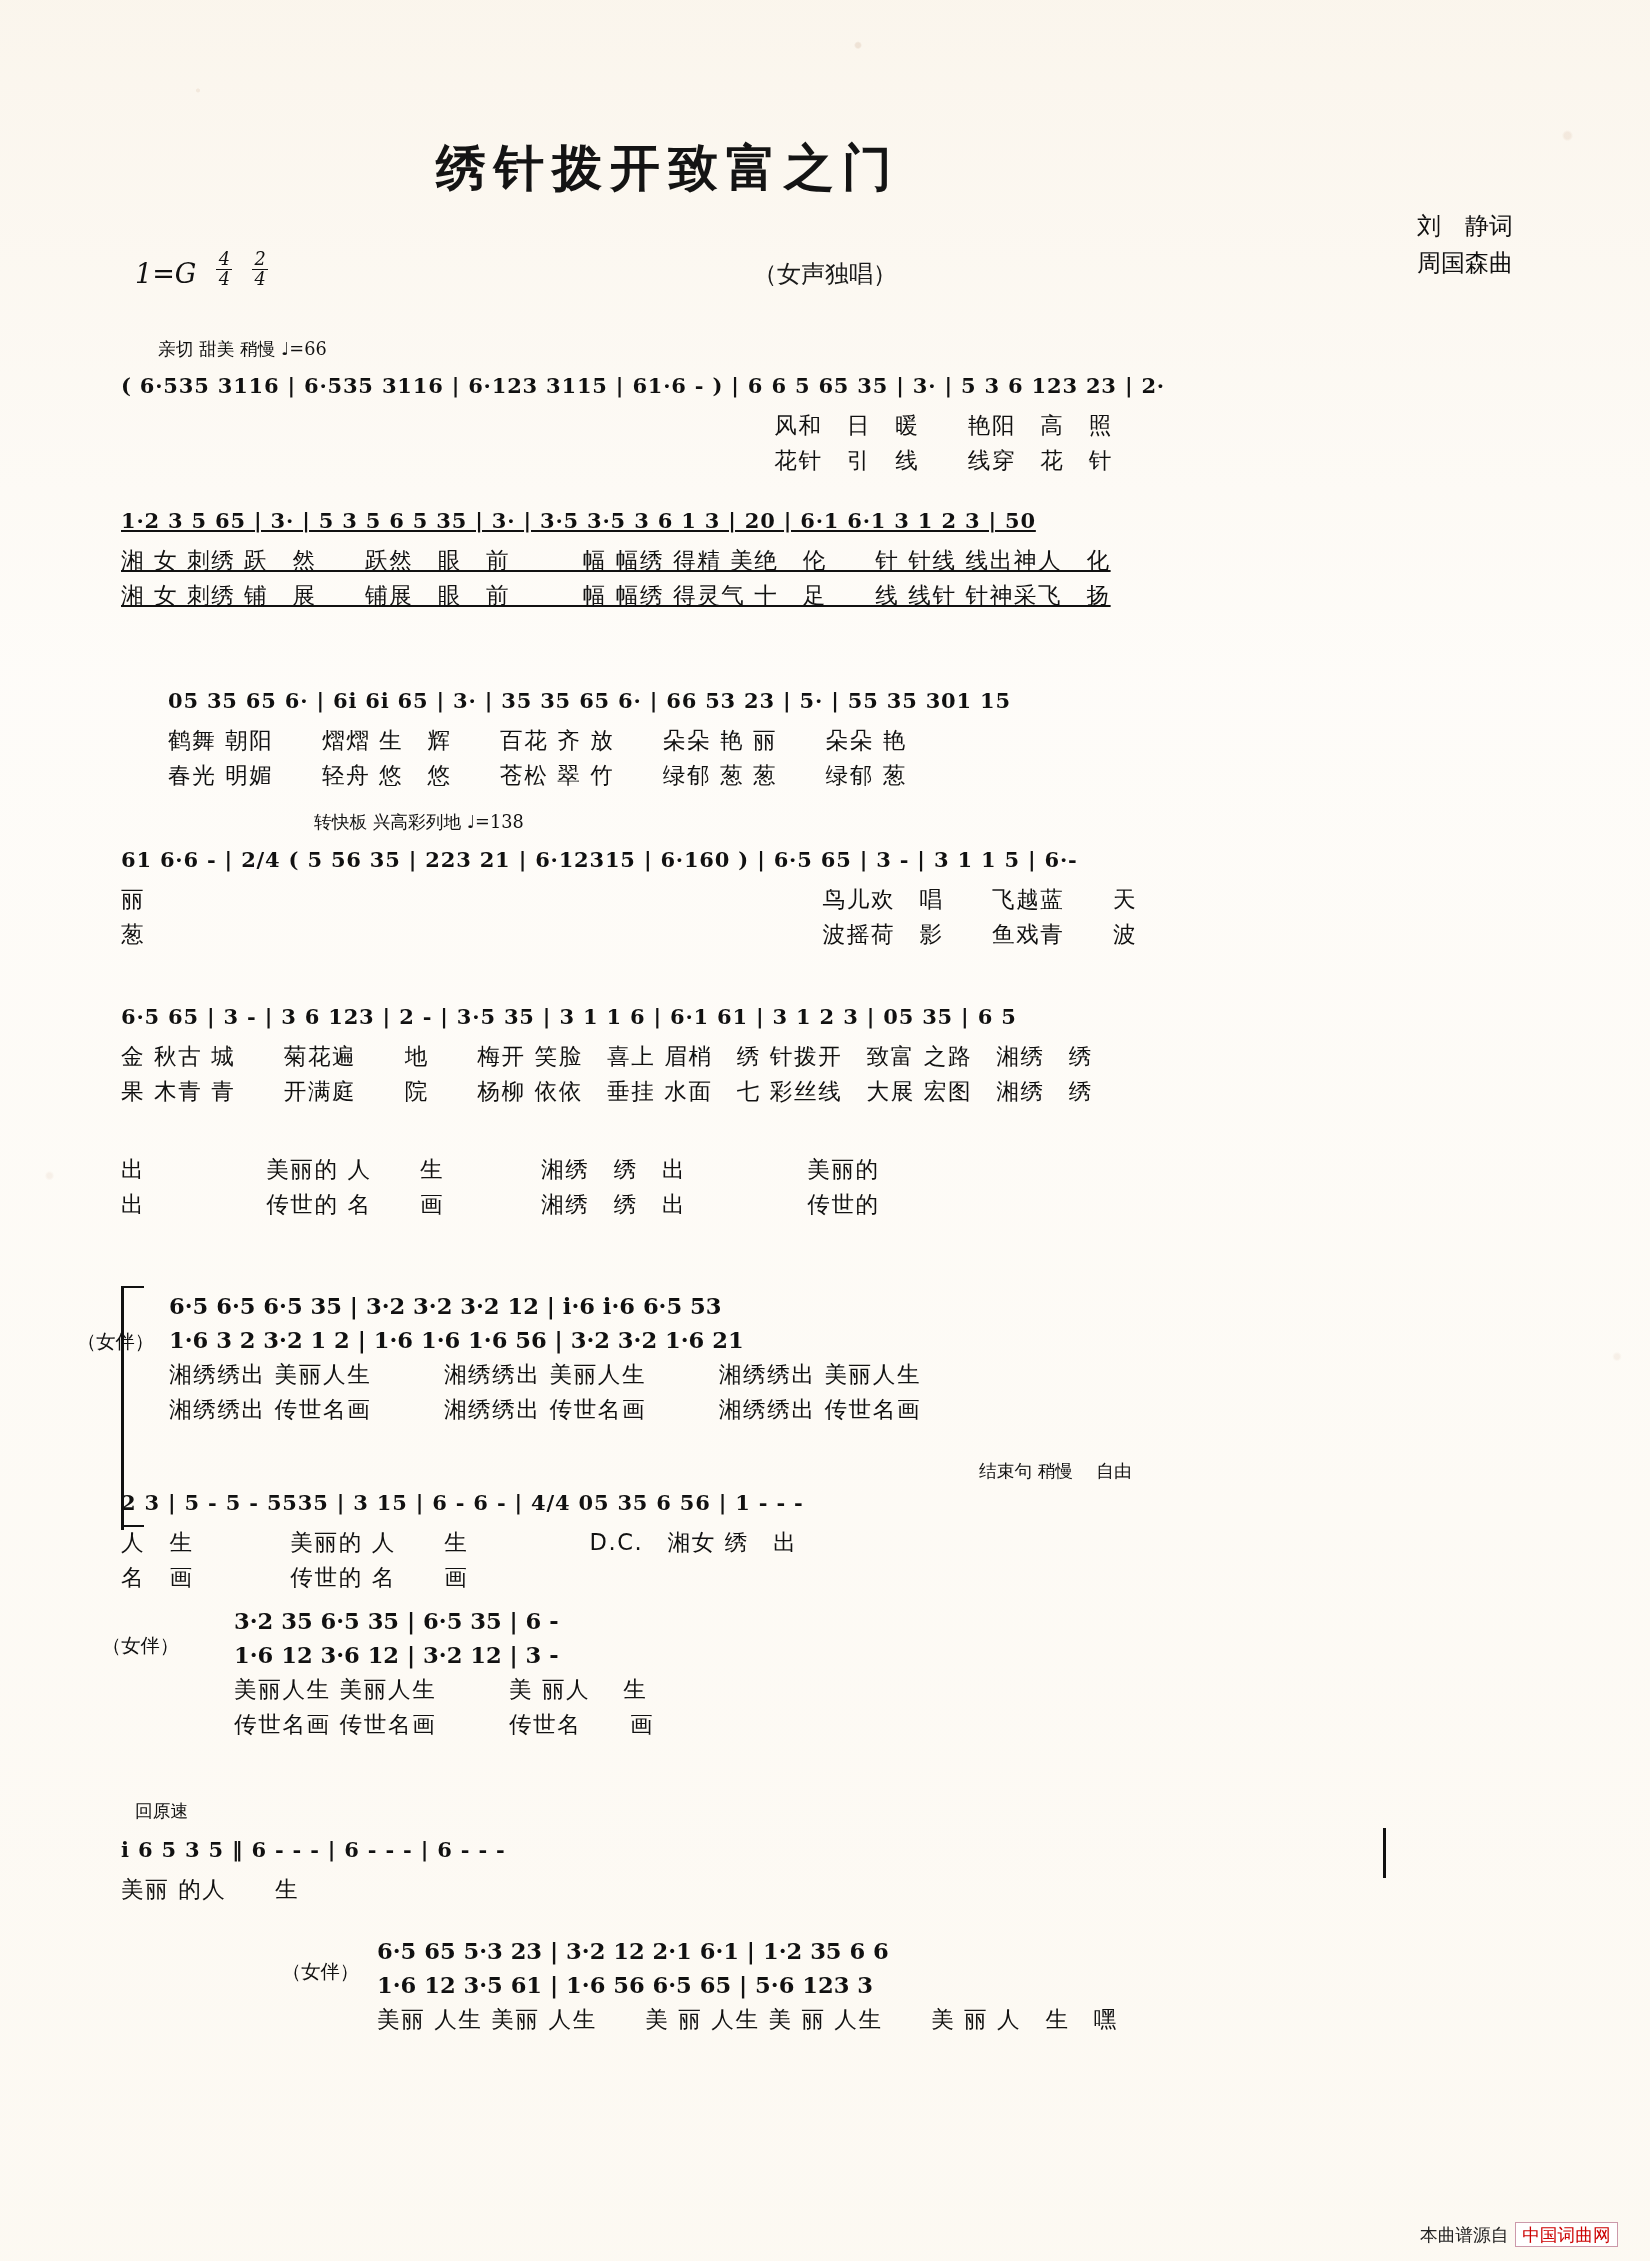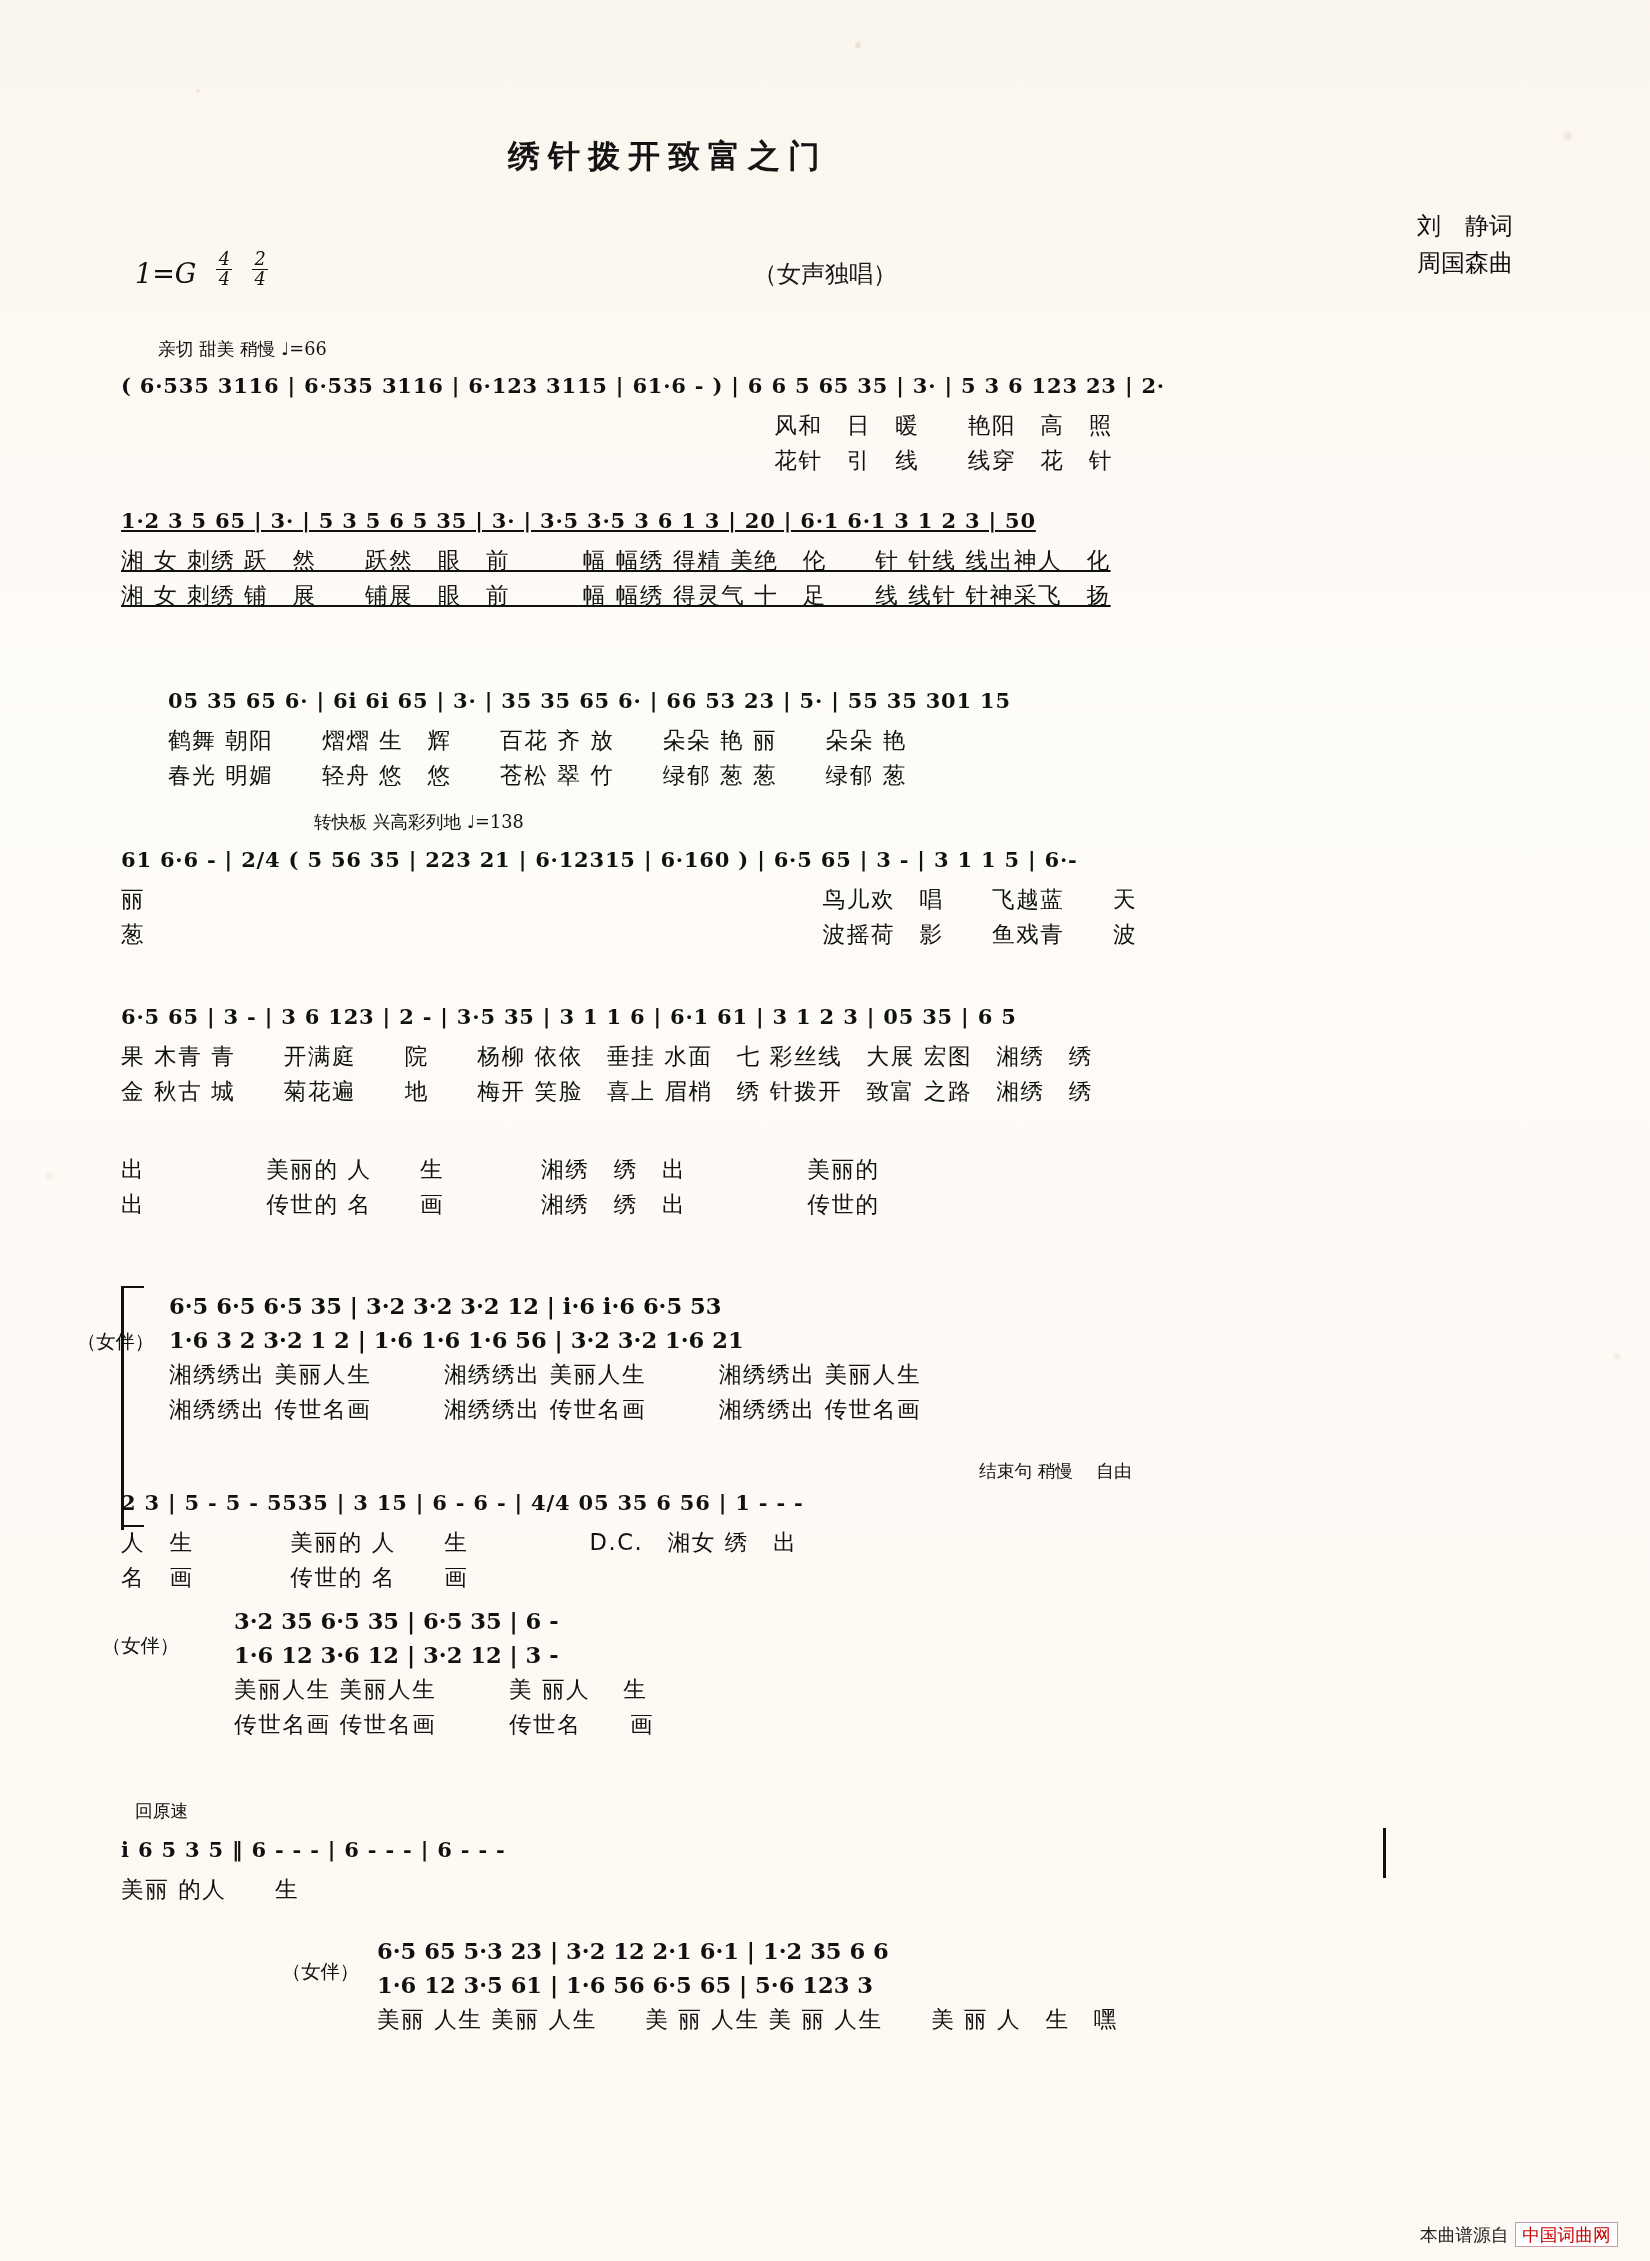--- a/index.html
+++ b/index.html
@@ -36,21 +36,21 @@
     pointer-events: none;
   }
 
   .title {
     position: absolute;
     top: 135px;
     left: 0;
     width: 1336px;
     text-align: center;
     font-family: Liberation Mono, monospace;
-    font-size: 32px;
+    font-size: 50px;
     font-weight: 700;
     letter-spacing: 8px;
     color: #141414;
   }
   .subtitle {
     position: absolute;
     top: 258px;
     left: 0;
     width: 1650px;
     text-align: center;
@@ -197,22 +197,22 @@
   </div>
 
   <div class="sys" style="top:838px;">
     <div class="noterow">61 6·6 - | 2/4 ( 5 56 35 | 223 21 | 6·12315 | 6·160 ) | 6·5 65 | 3 - | 3 1 1 5 | 6·-</div>
     <div class="lyricrow">丽　　　　　　　　　　　　　　　　　　　　　　　　　　　　鸟儿欢　唱　　飞越蓝　　天</div>
     <div class="lyricrow">葱　　　　　　　　　　　　　　　　　　　　　　　　　　　　波摇荷　影　　鱼戏青　　波</div>
   </div>
 
   <div class="sys" style="top:995px;">
     <div class="noterow">6·5 65 | 3 - | 3 6 123 | 2 - | 3·5 35 | 3 1 1 6 | 6·1 61 | 3 1 2 3 | 05 35 | 6 5</div>
+    <div class="lyricrow">金 秋古 城　　菊花遍　　地　　梅开 笑脸　喜上 眉梢　绣 针拨开　致富 之路　湘绣　绣</div>
     <div class="lyricrow">果 木青 青　　开满庭　　院　　杨柳 依依　垂挂 水面　七 彩丝线　大展 宏图　湘绣　绣</div>
-    <div class="lyricrow">金 秋古 城　　菊花遍　　地　　梅开 笑脸　喜上 眉梢　绣 针拨开　致富 之路　湘绣　绣</div>
   </div>
 
   <div class="sys" style="top:1152px;">
     <div class="lyricrow">出　　　　　美丽的 人　　生　　　　湘绣　绣　出　　　　　美丽的</div>
     <div class="lyricrow">出　　　　　传世的 名　　画　　　　湘绣　绣　出　　　　　传世的</div>
   </div>
   <div class="tag" style="left:77px; top:1328px;">（女伴）</div>
   <div class="sys" style="left:169px; top:1289px; width:1370px;">
     <div class="harmrow">6·5 6·5  6·5 35 | 3·2 3·2  3·2 12 | i·6 i·6  6·5 53</div>
     <div class="harmrow">1·6 3 2  3·2 1 2 | 1·6 1·6  1·6 56 | 3·2 3·2  1·6 21</div>

